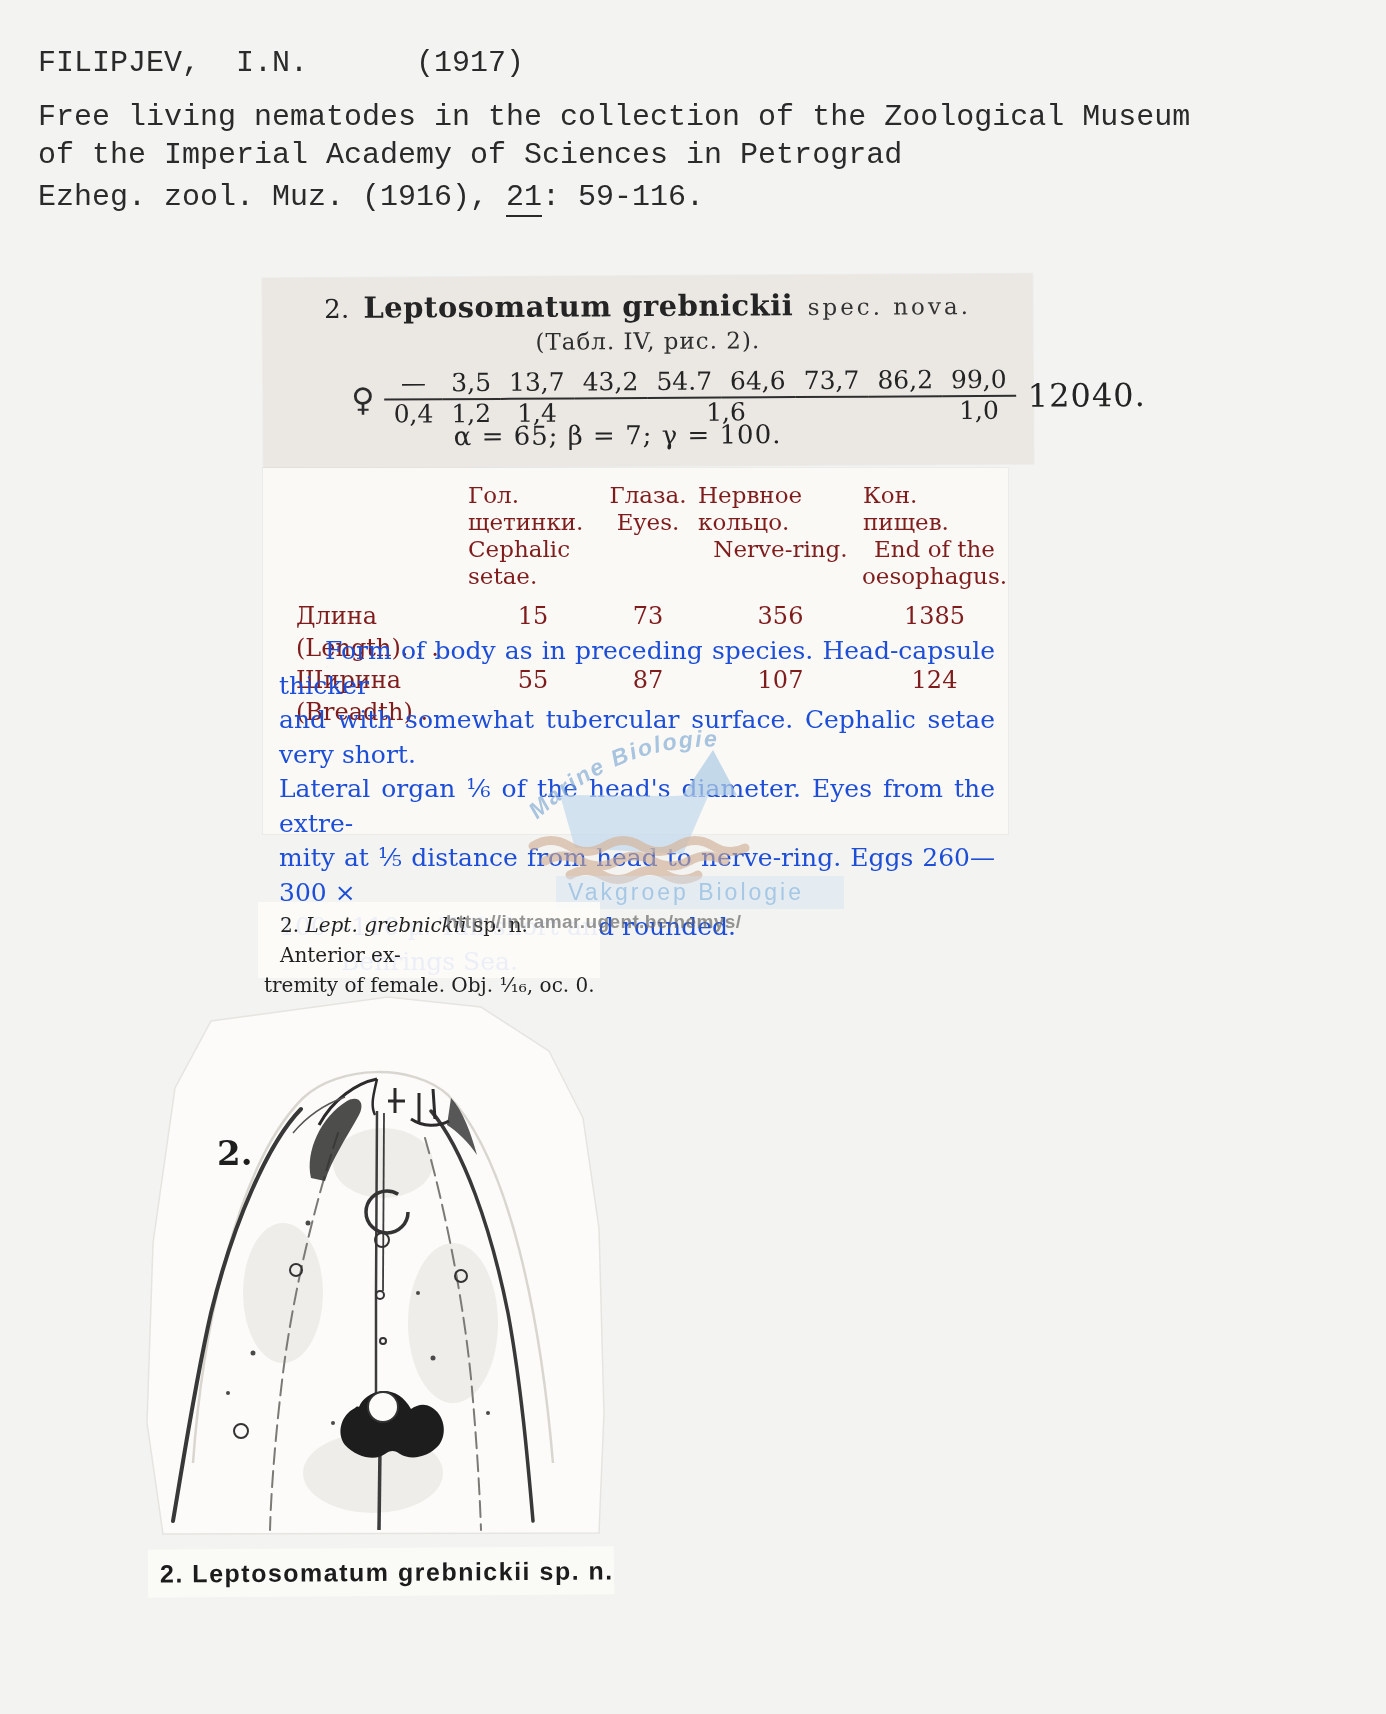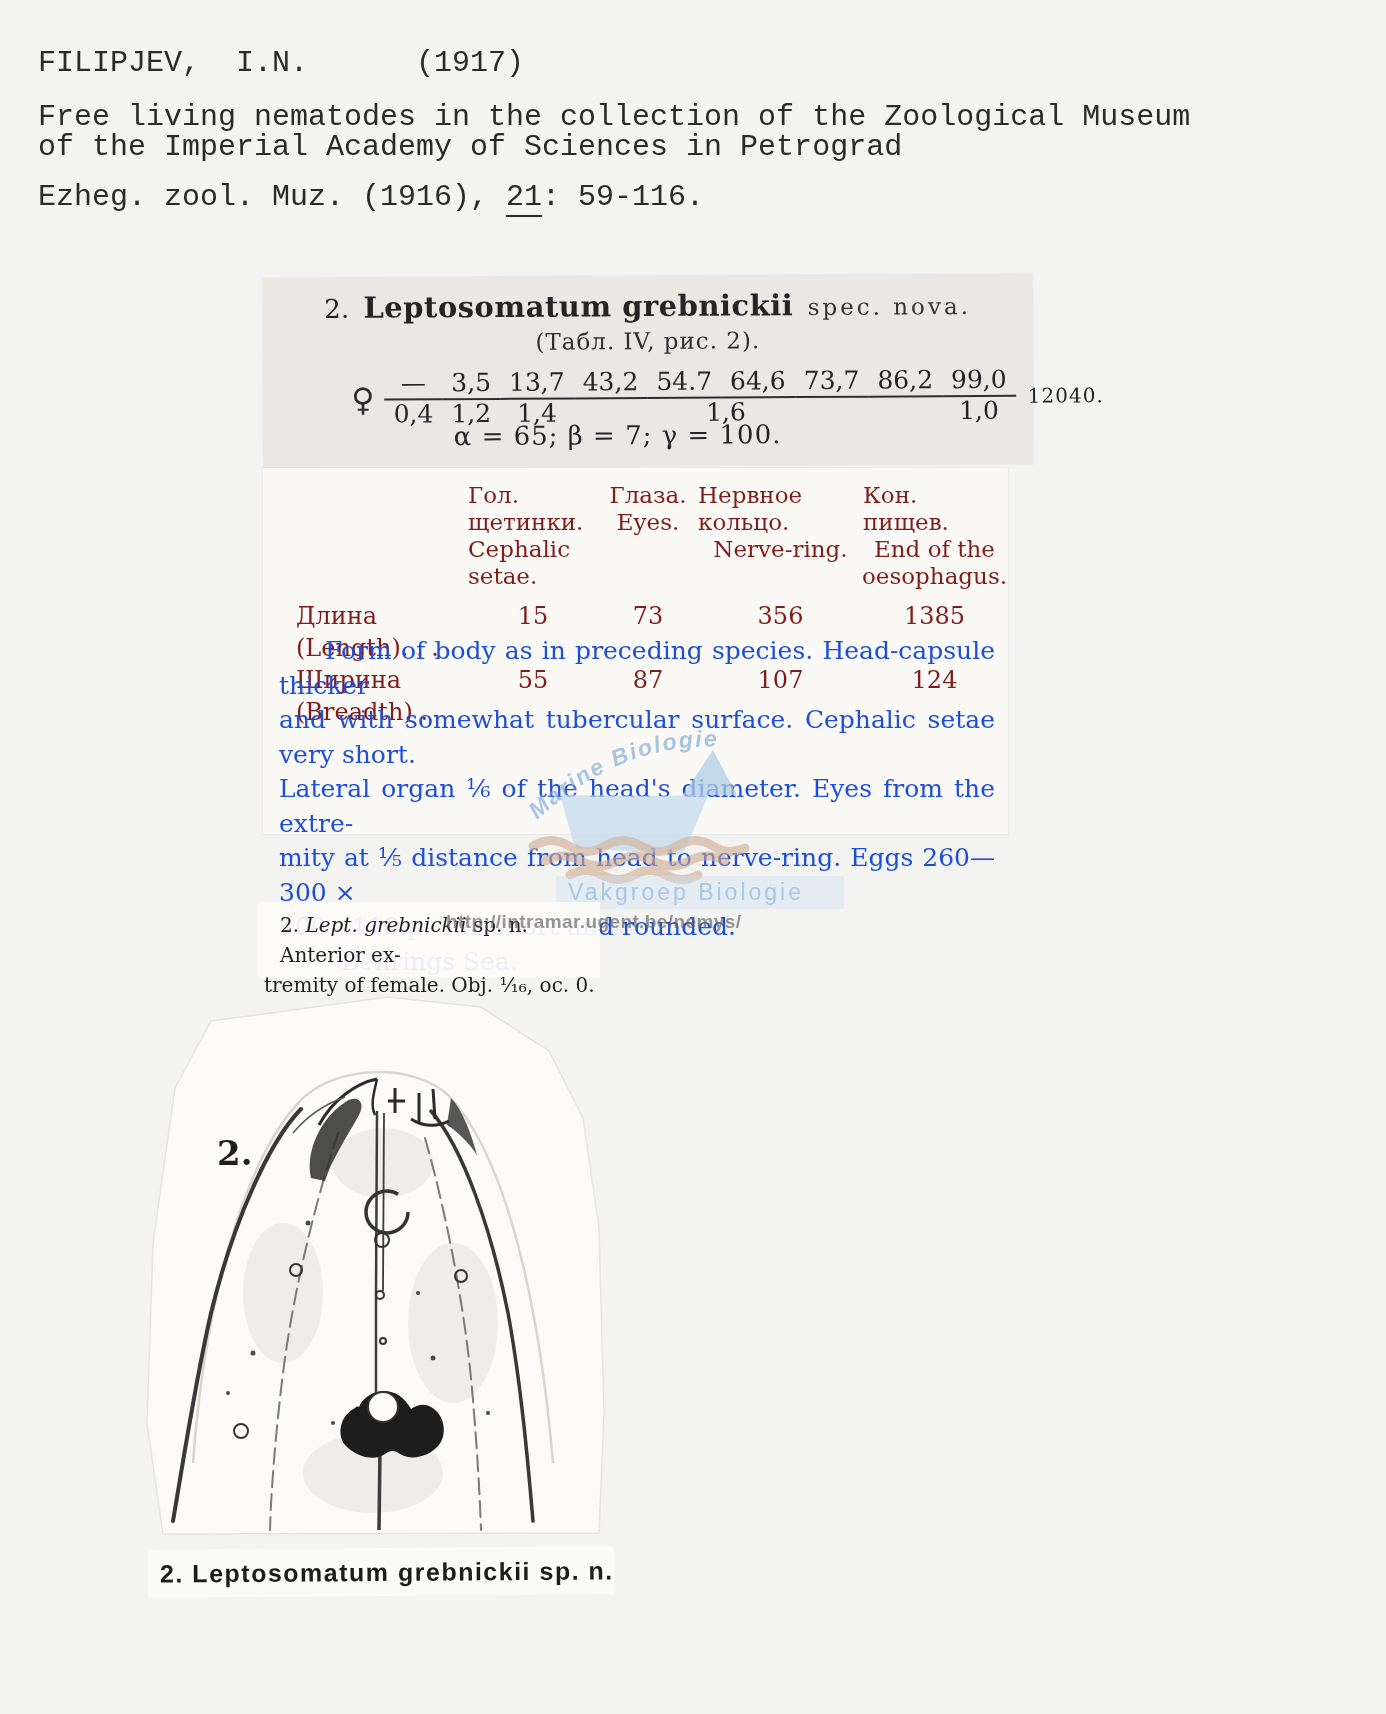--- a/index.html
+++ b/index.html
@@ -21,21 +21,21 @@
   .sp-head .bold{font-weight:bold;font-size:29px;letter-spacing:0.5px;}
   .sp-head .status{font-size:23px;letter-spacing:3px;margin-left:6px;color:#333;}
   .sp-plate{position:absolute;left:0;top:52px;width:100%;text-align:center;font-size:23px;letter-spacing:1px;color:#2e2e2e;}
   .measure{position:absolute;left:88px;top:92px;display:flex;align-items:center;color:#242424;}
   .female{font-size:32px;margin-right:10px;color:#2c2c2c;}
   .frac{display:inline-table;border-collapse:collapse;}
   .frow{display:table-row;}
   .fcell{display:table-cell;padding:0 9px 2px 9px;text-align:center;font-size:25px;line-height:27px;}
   .frow.top .fcell{border-bottom:2px solid #2e2e2e;}
   .fcell.shl{transform:translateX(-32px);}
-  .total{font-size:20px;margin-left:12px;letter-spacing:1px;}
+  .total{font-size:32px;margin-left:12px;letter-spacing:1px;}
   .formula{position:absolute;left:0;top:144px;width:92%;text-align:center;font-size:26px;letter-spacing:1px;color:#242424;}
   
   .mtable{position:absolute;left:15px;top:12px;width:728px;display:grid;
           grid-template-columns:190px 130px 100px 165px 143px;font-size:23px;color:#7f1d1d;}
   .th{display:flex;flex-direction:column;align-items:center;justify-content:flex-start;line-height:27px;padding-top:2px;}
   .tlabel{padding-left:18px;line-height:32px;font-size:24px;}
   .tval{text-align:center;line-height:32px;font-size:24px;}
   .trow-gap{height:10px;grid-column:1/6;}
   
   .desc{position:absolute;left:16px;top:166px;width:716px;font-size:25px;line-height:34.5px;color:#1d4ed8;text-align:justify;}
@@ -60,21 +60,21 @@
         font-family:"Liberation Sans", sans-serif;font-weight:bold;font-size:25px;letter-spacing:1.5px;color:#1c1c1c;
         display:flex;align-items:center;padding-left:12px;box-sizing:border-box;z-index:2;}
 </style>
 </head>
 <body>
 
 <div class="page">
 
   <div class="tw" style="top:44px;">FILIPJEV,  I.N.      (1917)</div>
   <div class="tw" style="top:98px;">Free living nematodes in the collection of the Zoological Museum</div>
-  <div class="tw" style="top:128px;">of the Imperial Academy of Sciences in Petrograd</div>
+  <div class="tw" style="top:136px;">of the Imperial Academy of Sciences in Petrograd</div>
   <div class="tw" style="top:178px;"><span>Ezheg. zool. Muz. (1916), </span><span class="vol">21</span><span>: 59-116.</span></div>
 
   <div class="clip clip1">
     <div class="sp-head">
       <span class="num">2.</span>
       <span class="bold">Leptosomatum grebnickii</span>
       <span class="status">spec. nova.</span>
     </div>
     <div class="sp-plate">(Табл. IV, рис. 2).</div>
     <div class="measure">

